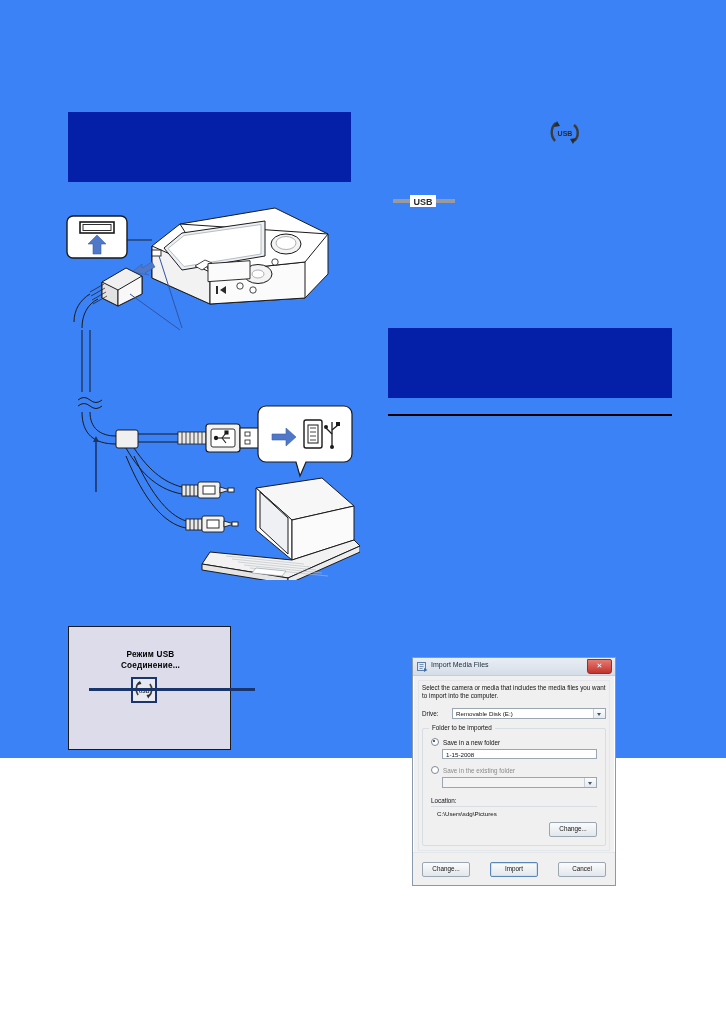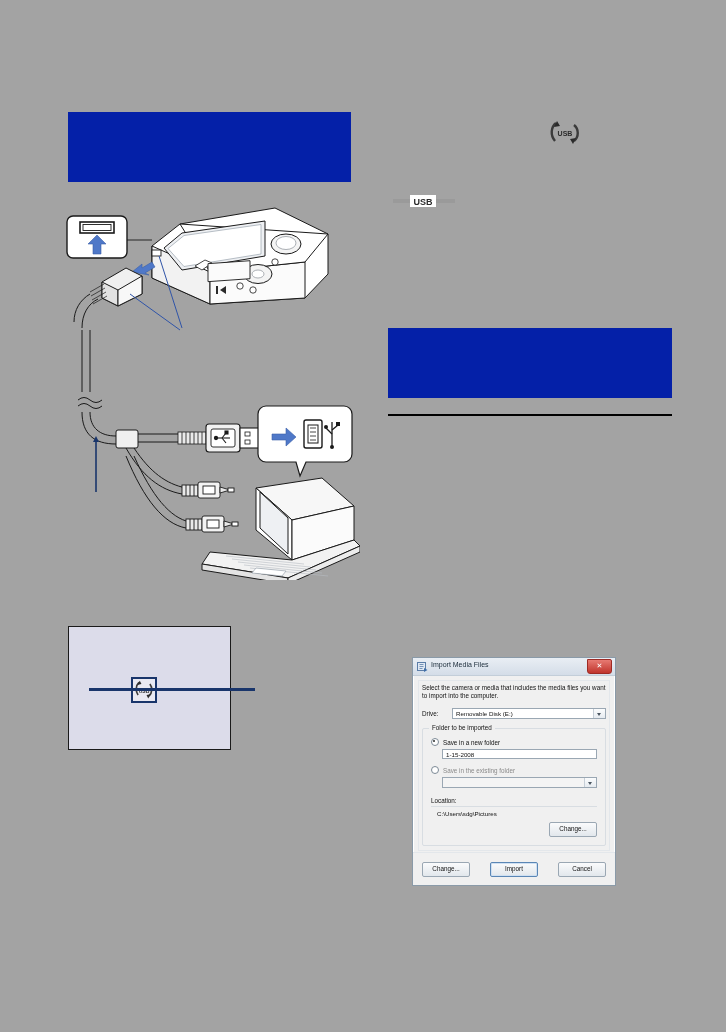--- a/index.html
+++ b/index.html
@@ -1,18 +1,18 @@
 <!DOCTYPE html>
 <html><head>
 <meta charset="utf-8">
 <style>
   html,body{margin:0;padding:0;background:#ffffff;}
   body{width:726px;height:1032px;position:relative;overflow:hidden;
        font-family:"Liberation Sans","DejaVu Sans",sans-serif;color:#000;}
-  .page{position:absolute;left:0;top:0;width:726px;height:1032px;background:#a3a3a3;}
+  .page{position:absolute;left:0;top:0;width:726px;height:758px;background:#3b82f6;}
 
   
   .abs{position:absolute;}
 
   
   .blue-bar{background:#0420a8;}
   #heading-left{left:68px;top:112px;width:283px;height:70px;}
   #heading-right{left:388px;top:328px;width:284px;height:70px;}
   #rule-right{left:388px;top:414px;width:284px;height:2px;background:#000;}
 
@@ -258,20 +258,24 @@
   <svg class="abs" id="usb-bar-icon" viewBox="0 0 62 16">
     <rect x="0" y="6" width="62" height="4" fill="#9a9a9a"></rect>
     <rect x="17" y="2" width="26" height="12" fill="#ffffff"></rect>
     <text x="30" y="12" font-family="'Liberation Sans',sans-serif" font-size="9" font-weight="bold" text-anchor="middle" fill="#2b2b2b">USB</text>
   </svg>
 
   <div class="abs blue-bar" id="heading-right"></div>
   <div class="abs" id="rule-right"></div>
 
   <div class="abs" id="lcd-screen">
+    <div id="lcd-text">
+      <div>Режим USB</div>
+      <div>Соединение...</div>
+    </div>
     <div id="lcd-usb-badge">
       <svg viewBox="0 0 26 26" width="22" height="22">
         <path d="M7 4 C3 8 3 15 6 19" stroke="#3b3b3b" stroke-width="2" fill="none"></path>
         <path d="M8 2 l-3 5 l5 -1 z" fill="#2b2b2b"></path>
         <path d="M19 20 C23 16 23 10 20 6" stroke="#3b3b3b" stroke-width="2" fill="none"></path>
         <path d="M18 23 l3 -5 l-5 1 z" fill="#2b2b2b"></path>
         <text x="13" y="16" font-family="'Liberation Sans',sans-serif" font-size="6" font-weight="bold" text-anchor="middle" fill="#2b2b2b">USB</text>
       </svg>
     </div>
   </div>

